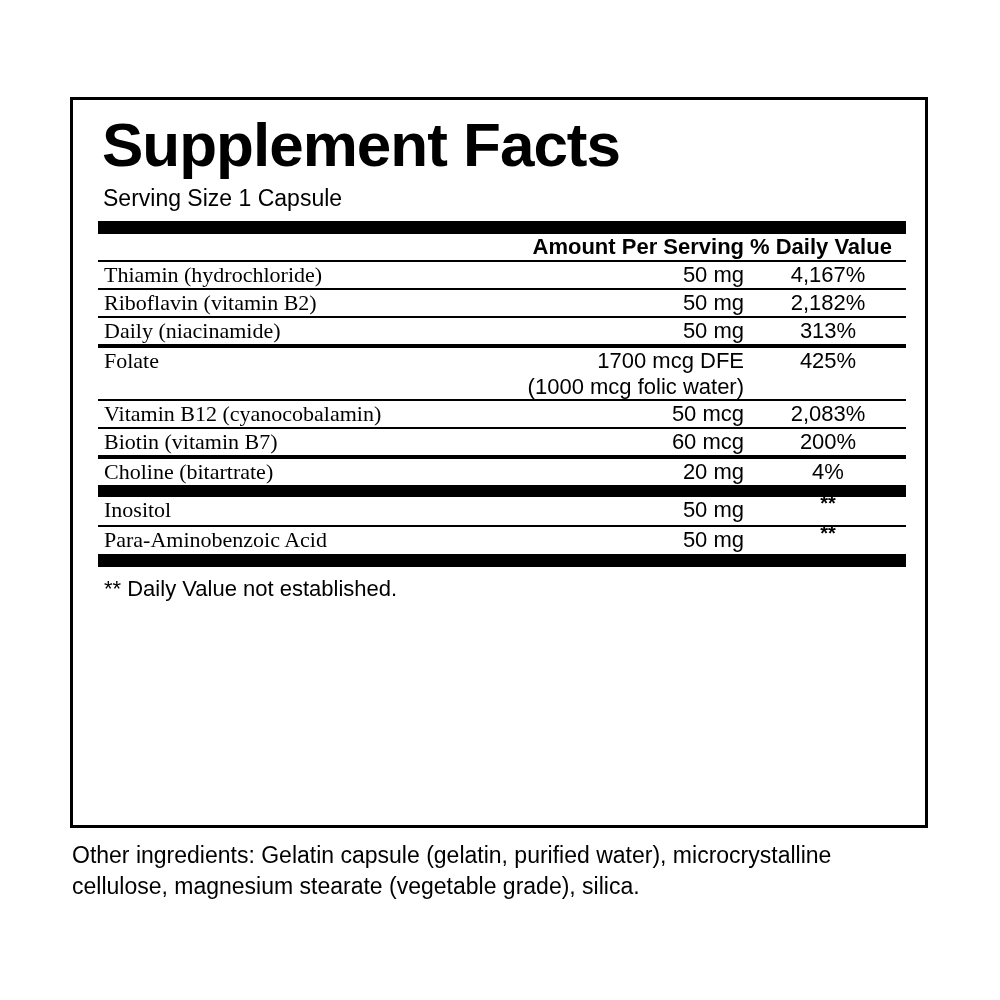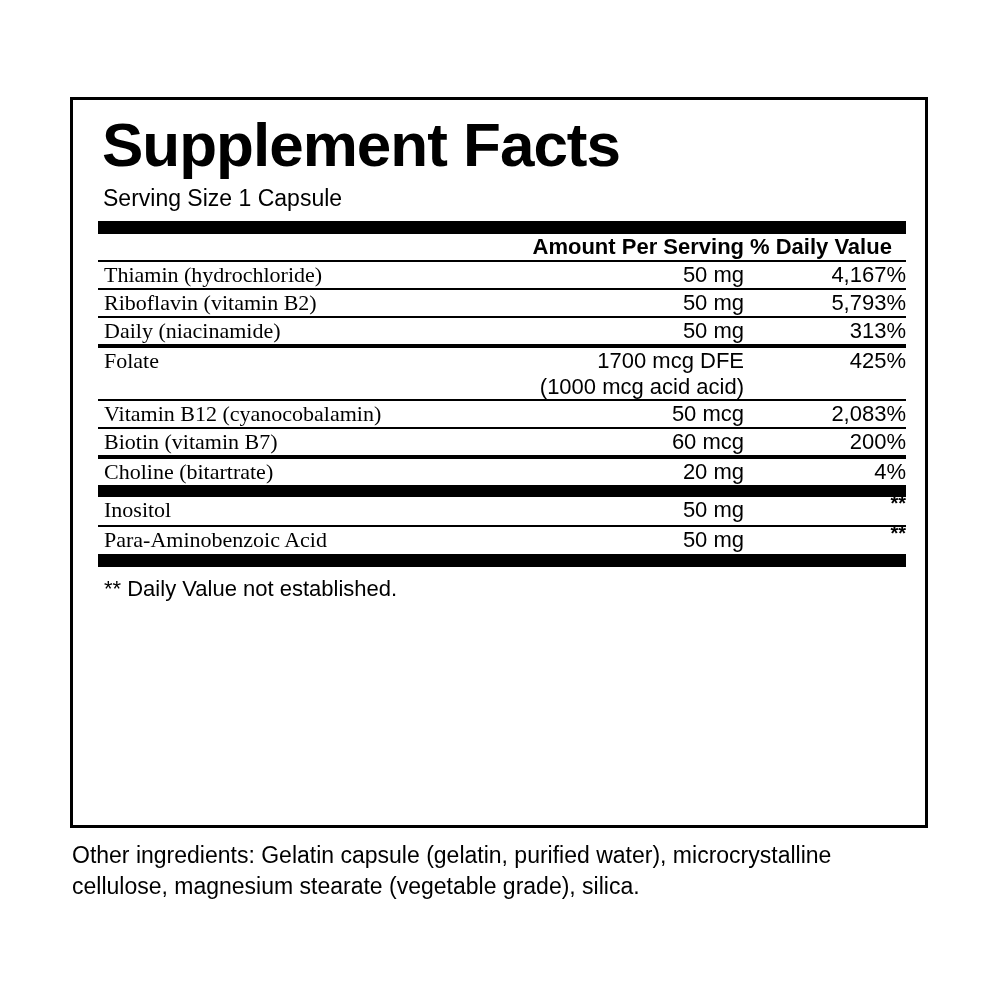--- a/index.html
+++ b/index.html
@@ -106,21 +106,21 @@
   .hdr .col-amount { text-align: right; padding-right: 6px !important; }
   .hdr .col-dv { text-align: left; }
 
   .row td {
     padding-top: 6px;
     padding-bottom: 5px;
     line-height: 1.18;
   }
   .row .col-name { padding-left: 6px !important; }
   .row .col-amount { text-align: right; padding-right: 6px !important; }
-  .row .col-dv { text-align: right; }
+  .row .col-dv { text-align: center; }
 
   .sep-row td {
     padding: 0;
   }
   .sep-line {
     height: 2px;
     background: #000;
     width: 100%;
   }
   .sep-thick {
@@ -189,21 +189,21 @@
         </tr>
         <tr class="sep-row">
           <td colspan="3">
                 <div class="sep-line"></div>
               </td>
         </tr>
 
         <tr class="row">
           <td class="col-name">Riboflavin (vitamin B2)</td>
           <td class="col-amount">50 mg</td>
-          <td class="col-dv">5,793%</td>
+          <td class="col-dv">2,182%</td>
         </tr>
         <tr class="sep-row">
           <td colspan="3">
                 <div class="sep-line"></div>
               </td>
         </tr>
 
         <tr class="row">
           <td class="col-name">Daily (niacinamide)</td>
           <td class="col-amount">50 mg</td>
@@ -218,21 +218,21 @@
         <tr class="sep-row">
           <td colspan="3">
                 <div class="sep-line"></div>
               </td>
         </tr>
 
         <tr class="row">
           <td class="col-name">Folate</td>
           <td class="col-amount">
             <span>1700 mcg DFE</span>
-            <span class="sub2">(1000 mcg acid acid)</span>
+            <span class="sub2">(1000 mcg folic water)</span>
           </td>
           <td class="col-dv">425%</td>
         </tr>
         <tr class="sep-row">
           <td colspan="3">
                 <div class="sep-line"></div>
               </td>
         </tr>
 
         <tr class="row">

